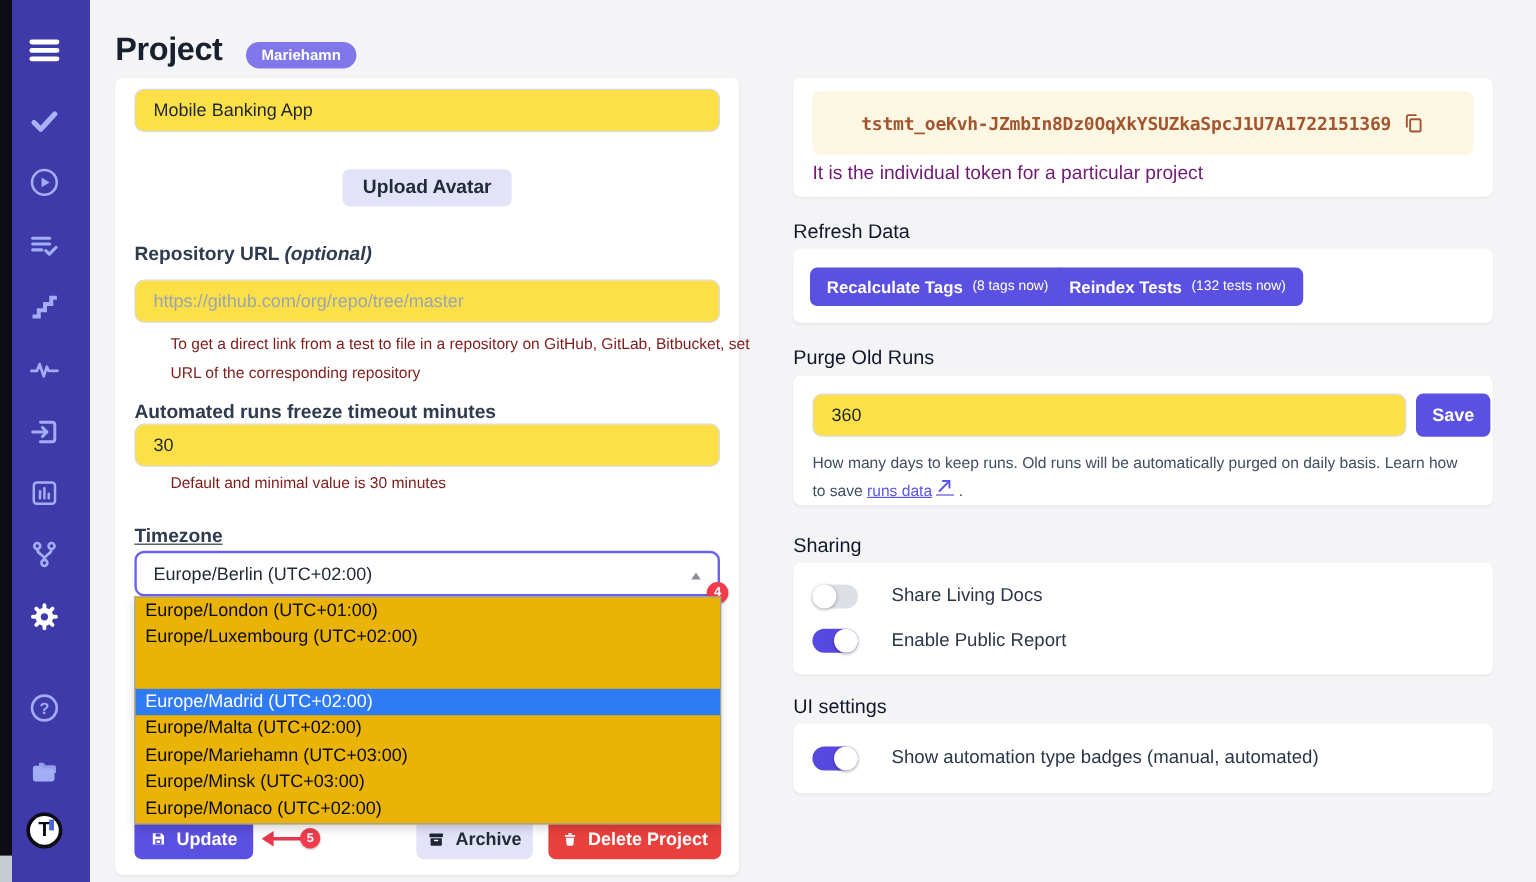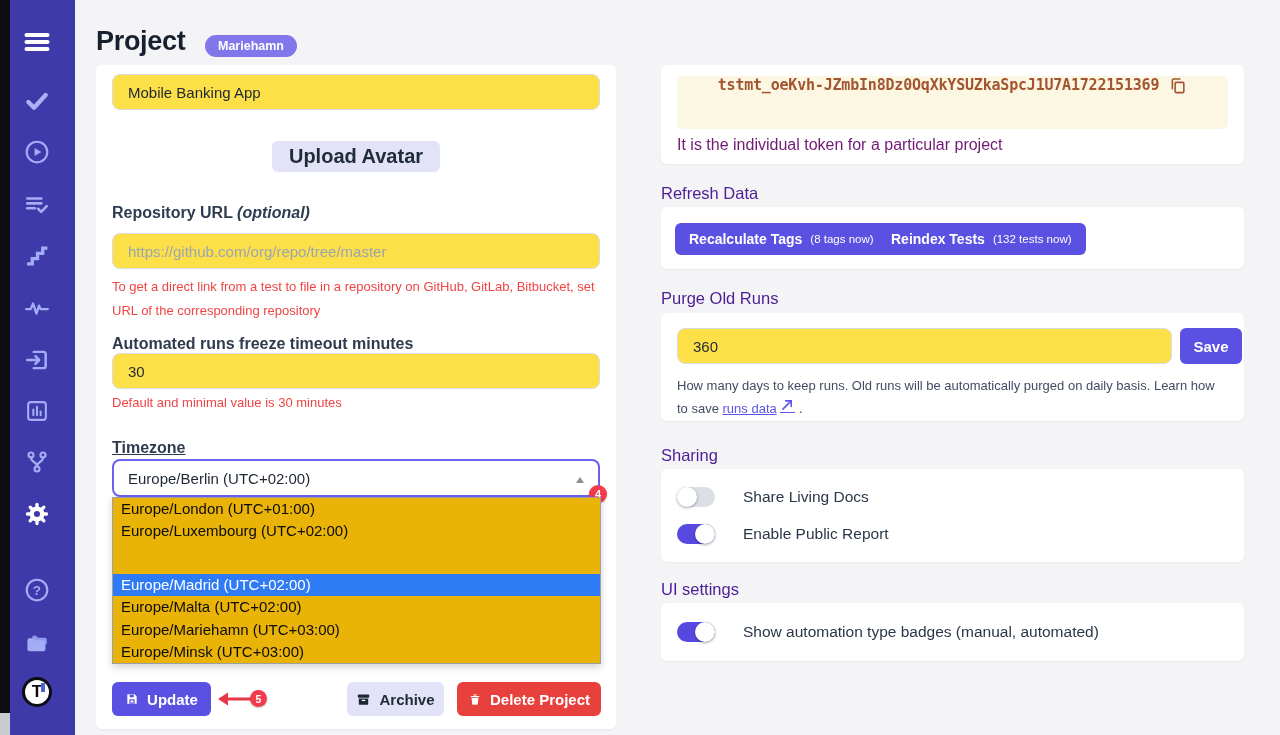--- a/index.html
+++ b/index.html
@@ -20,56 +20,56 @@
   .title-badge { position:absolute; left:205px; top:35px; height:22px; line-height:22px; padding:0 13px; border-radius:11px; background:#8177ea; color:#fff; font-size:12.5px; font-weight:600; }
 
   
   .card { position:absolute; background:#fff; border-radius:6px; box-shadow:0 1px 2px rgba(20,20,60,.05); }
   .left-card  { left:96px; top:65px; width:520px; height:664px; }
   .r-card1 { left:661px; top:65px;  width:583px; height:99px; }
   .r-card2 { left:661px; top:207px; width:583px; height:62px; }
   .r-card3 { left:661px; top:313px; width:583px; height:108px; }
   .r-card4 { left:661px; top:469px; width:583px; height:93px; }
   .r-card5 { left:661px; top:603px; width:583px; height:58px; }
-  .r-heading { position:absolute; left:661px; font-size:16.5px; font-weight:500; color:#4c1d95; }
+  .r-heading { position:absolute; left:661px; font-size:16.5px; font-weight:500; color:#0f172a; }
 
   
   .t-input { position:absolute; height:36px; border:1px solid #d7dbe2; border-radius:8px; background:#fde047; font-family:"Liberation Sans",sans-serif; font-size:15px; color:#1f2733; padding:0 15px; outline:none; }
   .t-input::placeholder { color:#9aa5b3; }
   .form-label { position:absolute; font-size:16px; font-weight:700; color:#2f3b4e; }
   .form-label em { font-weight:700; }
-  .help-text { position:absolute; font-size:13px; color:#ef4444; line-height:24px; }
+  .help-text { position:absolute; font-size:13px; color:#7f1d1d; line-height:24px;margin-left:30px; }
 
   .btn { display:inline-flex; align-items:center; justify-content:center; gap:8px; border:none; border-radius:6px; font-family:"Liberation Sans",sans-serif; font-weight:700; cursor:pointer; }
   .btn-primary { background:#5a50e2; color:#fff; }
   .btn-soft    { background:#e2e3f9; color:#222b38; }
   .btn-danger  { background:#e8403d; color:#fff; }
 
-  .upload-btn { position:absolute; left:50%; top:76px; transform:translateX(-50%); height:31px; padding:0 17px; font-size:20px; }
+  .upload-btn { position:absolute; left:50%; top:76px; transform:translateX(-50%); height:31px; padding:0 17px; font-size:16px; }
 
   
   .tz-select { position:absolute; left:16px; top:394px; width:488px; height:38px; border:2px solid #6a62ee; border-radius:8px; background:#fff; display:flex; align-items:center; padding:0 14px; font-size:15px; color:#1f2733; cursor:pointer; }
   .tz-caret { position:absolute; right:14px; top:16px; width:0; height:0; border-left:4.5px solid transparent; border-right:4.5px solid transparent; border-bottom:6px solid #8a8f98; }
   .count-badge { position:absolute; width:18px; height:18px; border-radius:50%; background:#f23b4b; color:#fff; font-size:11px; font-weight:700; display:flex; align-items:center; justify-content:center; box-shadow:0 1px 2px rgba(0,0,0,.25); }
   .tz-badge { left:493px; top:420px; }
 
   .dropdown { position:absolute; left:16px; top:432px; width:489px; background:#eab308; border:1px solid #9aa0a6; box-shadow:0 3px 8px rgba(0,0,0,.18); z-index:5; }
   .opt { height:22.4px; line-height:22.4px; padding-left:8px; font-size:15px; font-weight:500; color:#0b0b0b; white-space:nowrap; overflow:hidden; cursor:default; }
   .opt.sel { background:#2f7bf6; color:#fff;margin-top:31px; }
 
   .actions-row { position:absolute; left:0; top:617px; width:100%; height:34px; }
   .actions-row .btn { position:absolute; height:34px; font-size:15px; }
   .update-btn { left:16px; width:99px;align-items:center; }
   .archive-btn { left:251px; width:97px; }
   .delete-btn { left:361px; width:144px; }
   .arrow-note { position:absolute; left:118px; top:7px; width:46px; height:20px; }
   .arrow-badge { left:154px; top:8px; width:17px; height:17px; font-size:10.5px; }
 
   
-  .token-box { position:absolute; left:16px; top:11px; width:551px; height:53px; background:#fcf7e2; border-radius:6px; display:flex; align-items:flex-start; justify-content:center; gap:9px; }
+  .token-box { position:absolute; left:16px; top:11px; width:551px; height:53px; background:#fcf7e2; border-radius:6px; display:flex; align-items:center; justify-content:center; gap:9px; }
   .token-text { font-family:"DejaVu Sans Mono",monospace; font-size:15px; font-weight:700; color:#a2552e; letter-spacing:-0.2px; }
   .token-help { position:absolute; left:16px; top:71px; font-size:16px; color:#701a75; }
 
   .refresh-btn { position:absolute; top:16px; height:32px; padding:0 14px; font-size:14px; }
   .refresh-count { font-size:11.5px; font-weight:400; }
 
   .purge-help { position:absolute; left:16px; top:61px; width:548px; font-size:13px; color:#414d63; line-height:23px; }
   .runs-link { color:#5b54e8; text-decoration:underline; cursor:pointer; }
   .ext-ico { display:inline-block; border-bottom:1px solid #5b54e8; padding:0 1px 1px 1px; cursor:pointer; }
 
@@ -227,20 +227,21 @@
   </div>
   <span class="count-badge tz-badge">4</span>
 
   <div class="dropdown">
     <div class="opt">Europe/London (UTC+01:00)</div>
     <div class="opt">Europe/Luxembourg (UTC+02:00)</div>
     <div class="opt sel">Europe/Madrid (UTC+02:00)</div>
     <div class="opt">Europe/Malta (UTC+02:00)</div>
     <div class="opt">Europe/Mariehamn (UTC+03:00)</div>
     <div class="opt">Europe/Minsk (UTC+03:00)</div>
+    <div class="opt">Europe/Monaco (UTC+02:00)</div>
   </div>
 
   <div class="actions-row">
     <button class="btn btn-primary update-btn">
       <svg width="14" height="14" viewBox="0 0 24 24">
           <path d="M4 4 h12.5 L20 7.5 V20 H4 Z" fill="#ffffff"></path>
           <rect x="8" y="4.5" width="7" height="4.5" fill="#5a50e2"></rect>
           <rect x="7.5" y="12.5" width="9" height="7.5" fill="#5a50e2"></rect>
           <rect x="9.5" y="14.5" width="5" height="3.5" fill="#ffffff"></rect>
         </svg>

